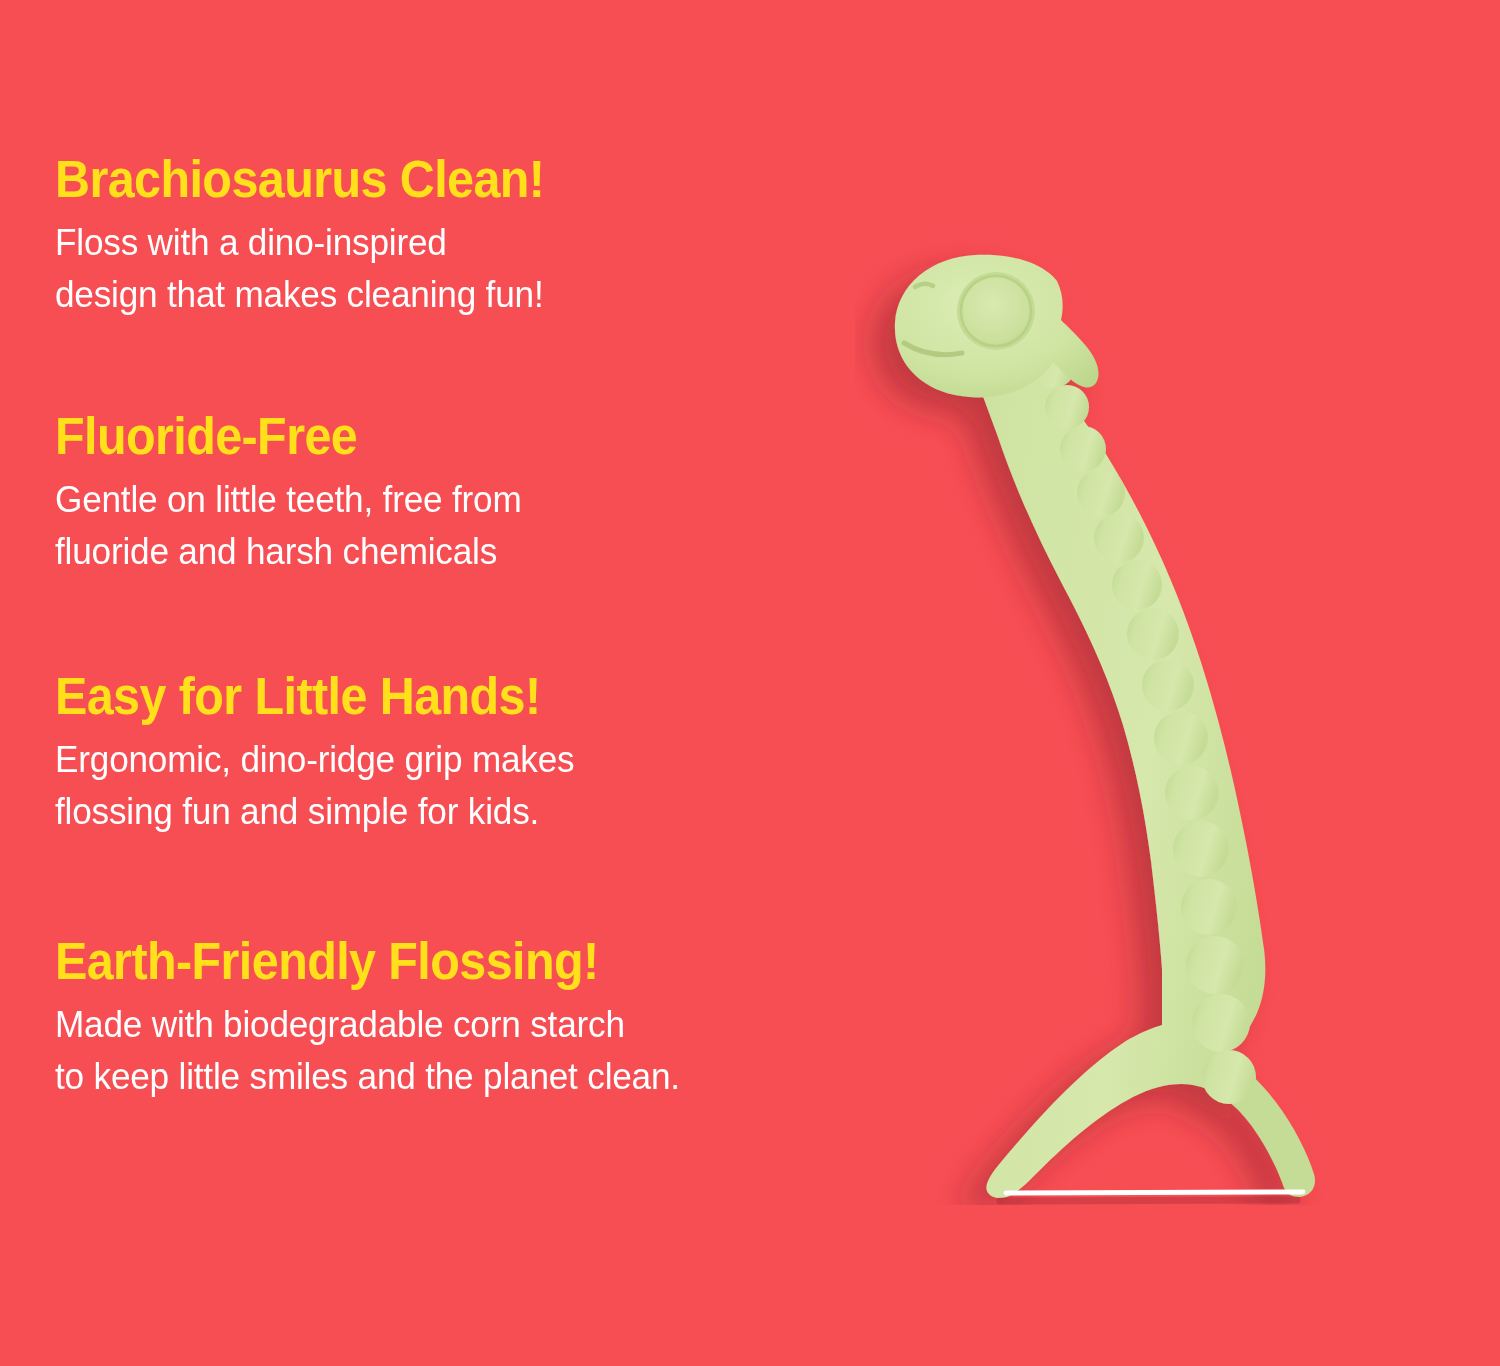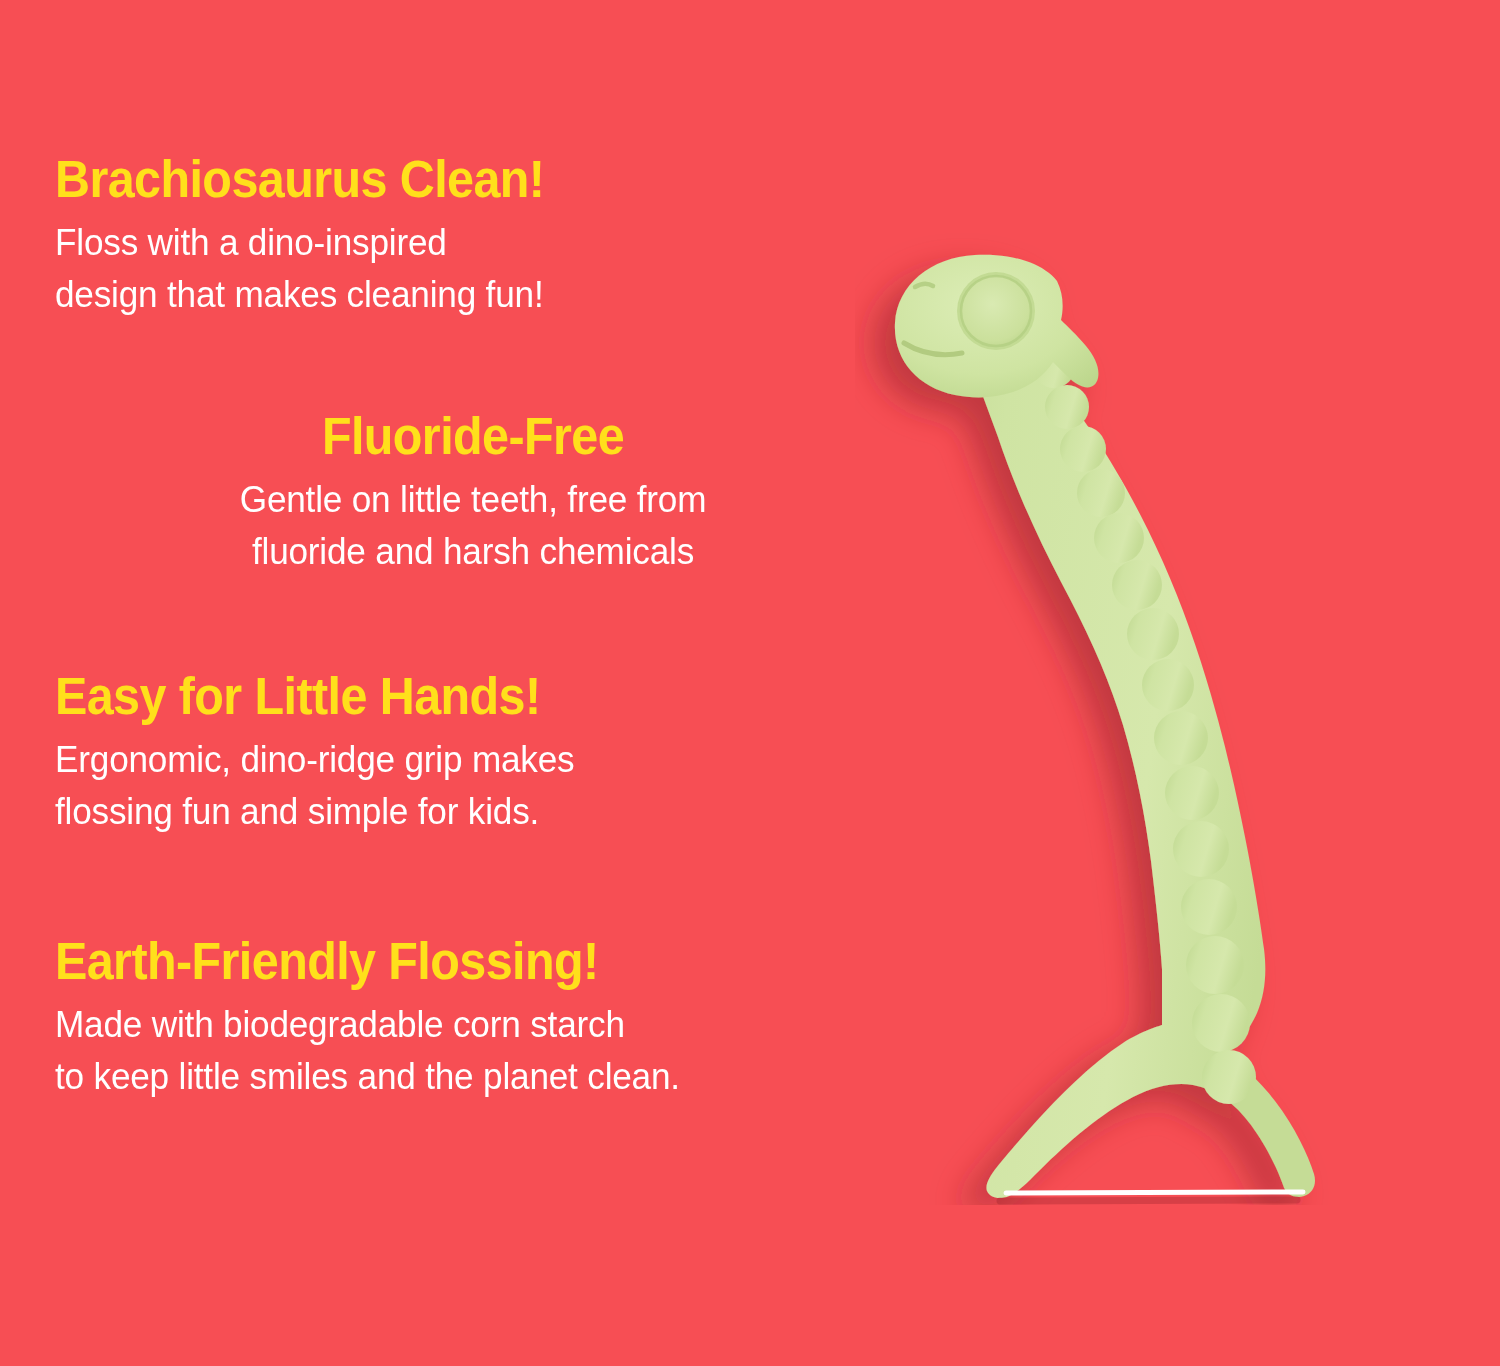--- a/index.html
+++ b/index.html
@@ -54,21 +54,21 @@
     font-weight:normal;
     line-height:1.40;
     letter-spacing:-0.2px;
     transform:scaleX(0.95);
     transform-origin:left center;
   }
   .feature-desc .line { display:block; white-space:nowrap; }
 
   
   .feature.f1 { margin-bottom:88px; }
-  .feature.f2 { margin-bottom:92px;text-align:center; }
+  .feature.f2 { margin-bottom:92px; }
   .feature.f3 { margin-bottom:88px; }
 
   
   .product-stage {
     position:absolute;
     left:855px;
     top:225px;
     width:600px;
     height:980px;
   }

